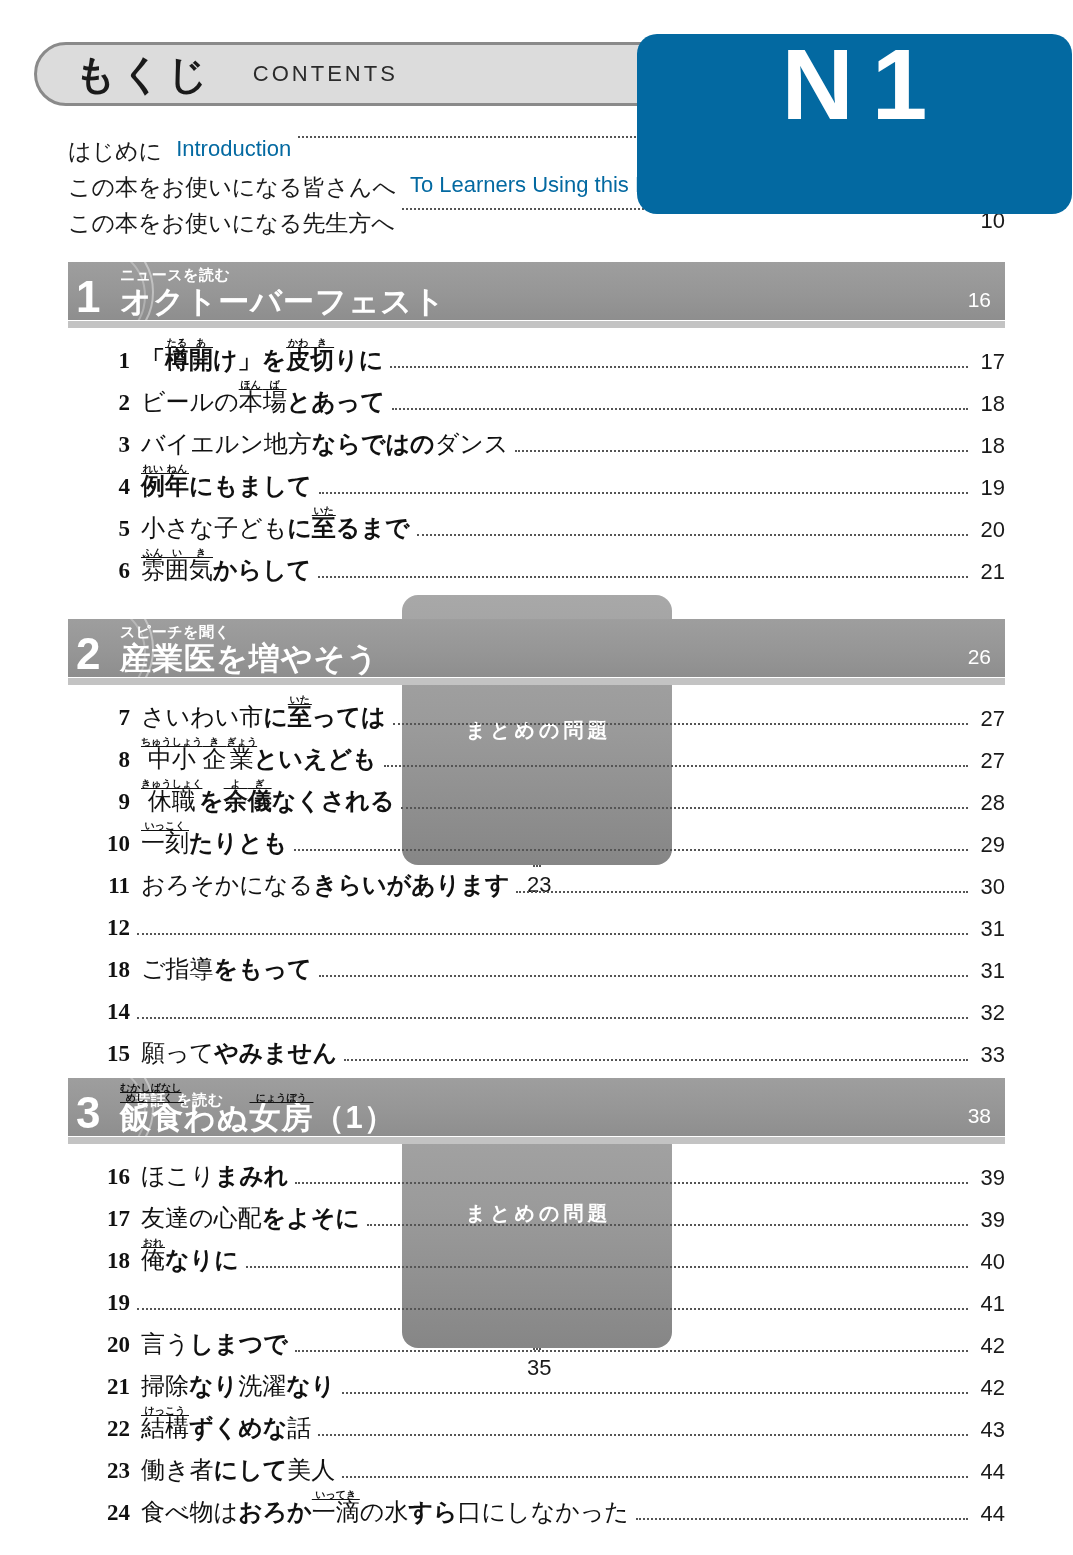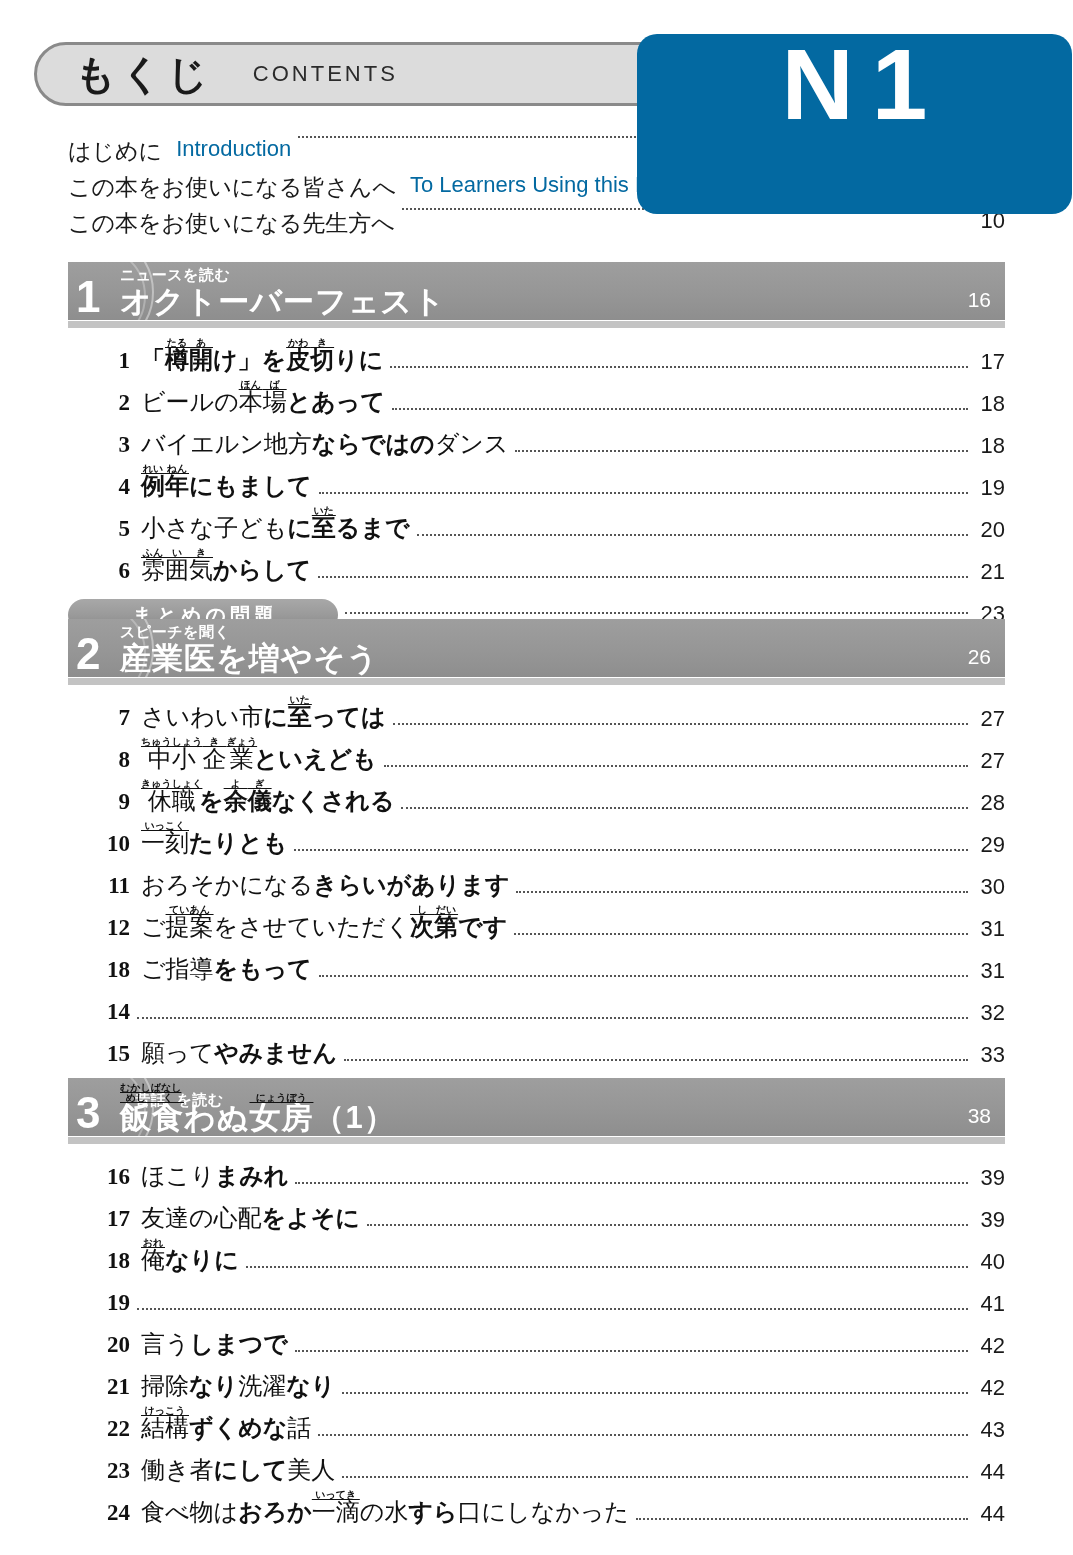--- a/index.html
+++ b/index.html
@@ -245,20 +245,21 @@
   
   .lt { font-weight: 400; }
 
   
   .summary-row {
     display: flex;
     align-items: center;
     height: 40px;
     padding-left: 0px;
     margin-top: 8px;
+    flex-direction: column;
   }
   .summary-pill {
     width: 270px;
     height: 32px;
     border-radius: 16px;
     background: linear-gradient(to bottom, #a8a8a8 0%, #9a9a9a 50%, #868686 100%);
     display: flex;
     align-items: center;
     justify-content: center;
     flex: 0 0 270px;
@@ -420,21 +421,20 @@
 
     <div class="entry">
       <span class="entry-num">11</span>
       <span class="entry-title"><span class="lt">おろそかになる</span>きらいがあります</span>
       <span class="leader"></span>
       <span class="entry-page">30</span>
     </div>
 
     <div class="entry">
       <span class="entry-num">12</span>
-      <span class="entry-title"><span class="lt">ご<ruby>提案<rt>ていあん</rt></ruby>をさせていただく</span><ruby>次<rt>し</rt></ruby><ruby>第<rt>だい</rt></ruby>です</span>
       <span class="leader"></span>
       <span class="entry-page">31</span>
     </div>
 
     <div class="entry">
       <span class="entry-num">18</span>
       <span class="entry-title"><span class="lt">ご指導</span>をもって</span>
       <span class="leader"></span>
       <span class="entry-page">31</span>
     </div>

